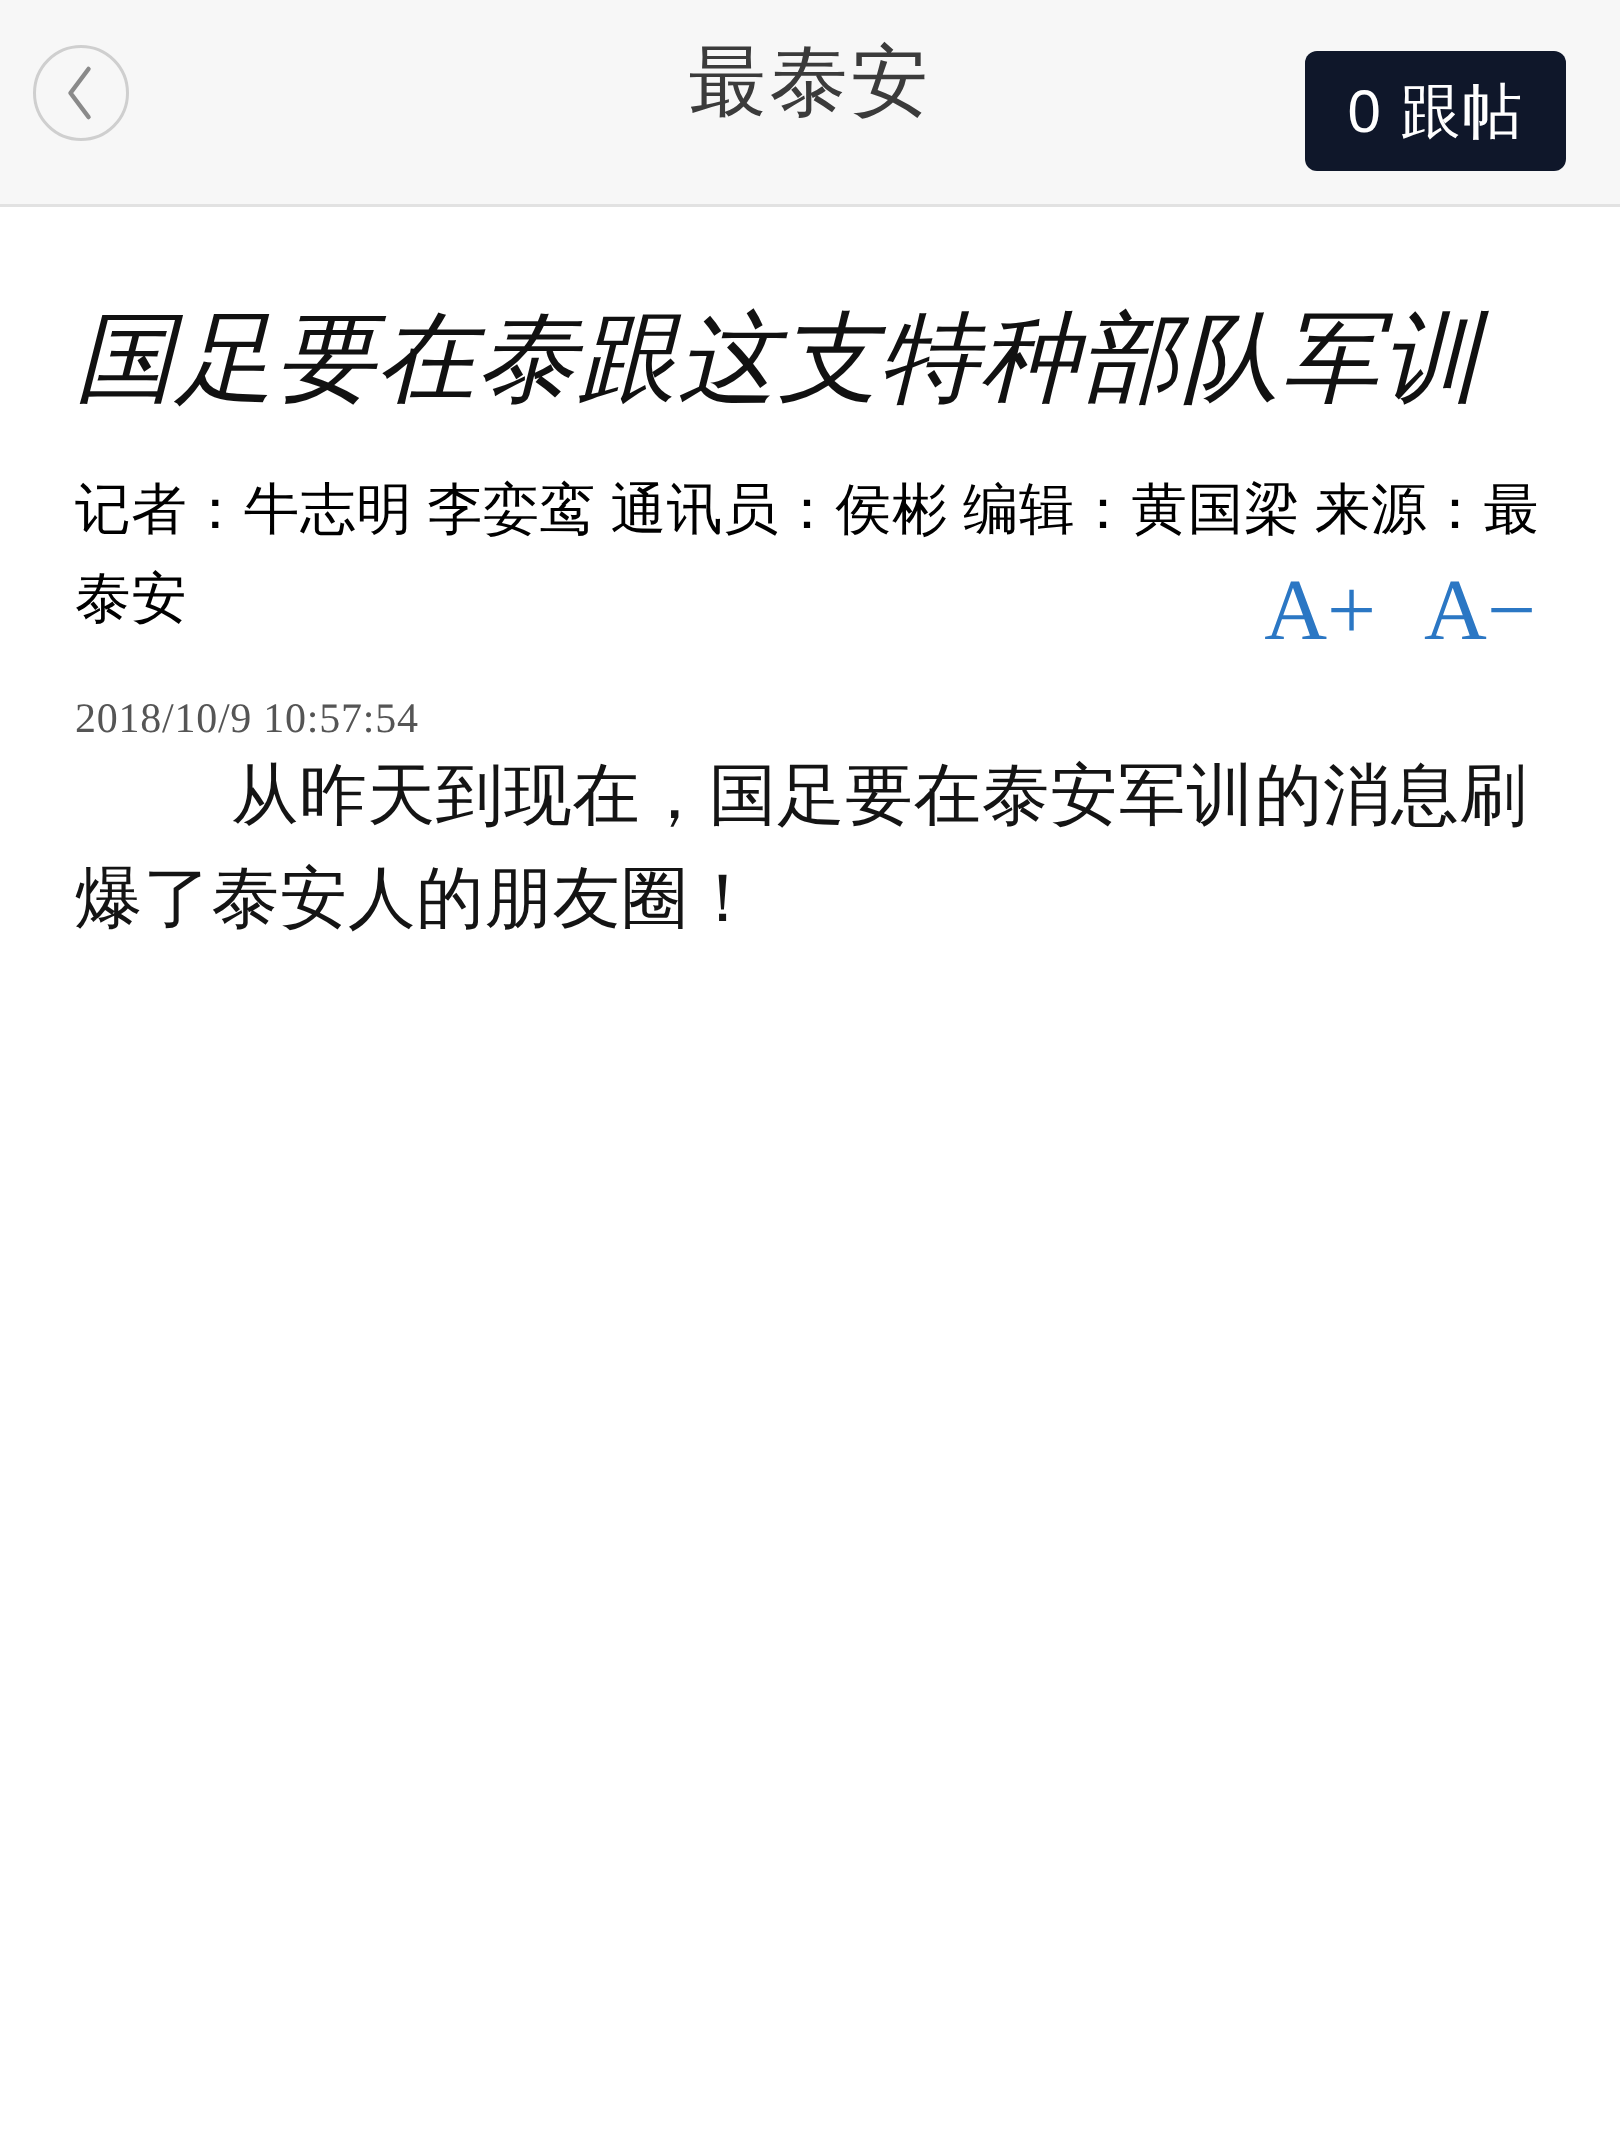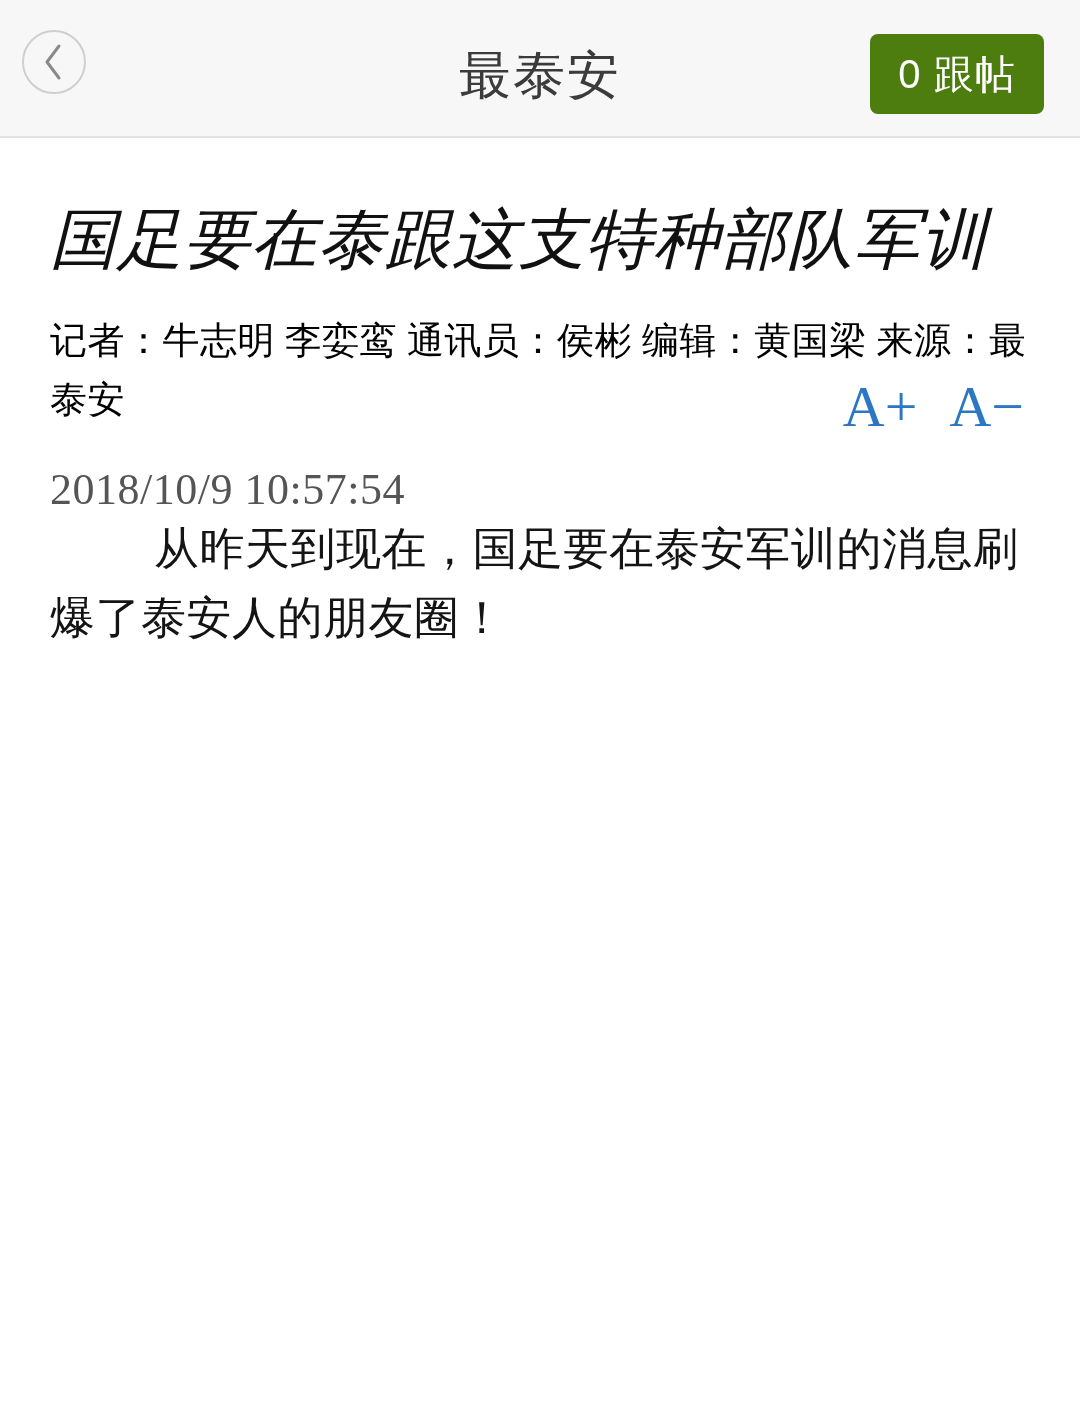--- a/index.html
+++ b/index.html
@@ -41,34 +41,34 @@
     display: flex;
     align-items: center;
     justify-content: center;
     background: transparent;
   }
   .back-btn svg { display: block; }
   .topbar-title {
     position: absolute;
     left: 0;
     right: 0;
-    top: 41px;
+    top: 20px;
     text-align: center;
     font-size: 52px;
     color: #3b3b3b;
     font-family: Liberation Mono, monospace;
     letter-spacing: 2px;
   }
   .follow-btn {
     position: absolute;
     right: 36px;
     top: 34px;
     width: 174px;
     height: 80px;
-    background: #4d7c0f;
+    background: #0f172a;
     border-radius: 8px;
     color: #ffffff;
     font-size: 40px;
     display: flex;
     align-items: center;
     justify-content: center;
     font-family: "Liberation Sans", sans-serif;
     letter-spacing: 1px;
   }
 
@@ -105,21 +105,21 @@
     display: flex;
     gap: 32px;
     align-items: baseline;
     color: #2b77c4;
     font-size: 58px;
     font-family: "Liberation Serif", "DejaVu Serif", serif;
   }
   .fontsize-controls span { line-height: 1; }
   .pubdate {
     margin-top: 34px;
-    font-size: 44px;
+    font-size: 28px;
     color: #555555;
     font-family: "Liberation Serif", "DejaVu Serif", serif;
     letter-spacing: 0.5px;
   }
   .body-text p {
     margin: 0;
     font-size: 45px;
     line-height: 1.52;
     color: #141414;
     text-indent: 104px;

